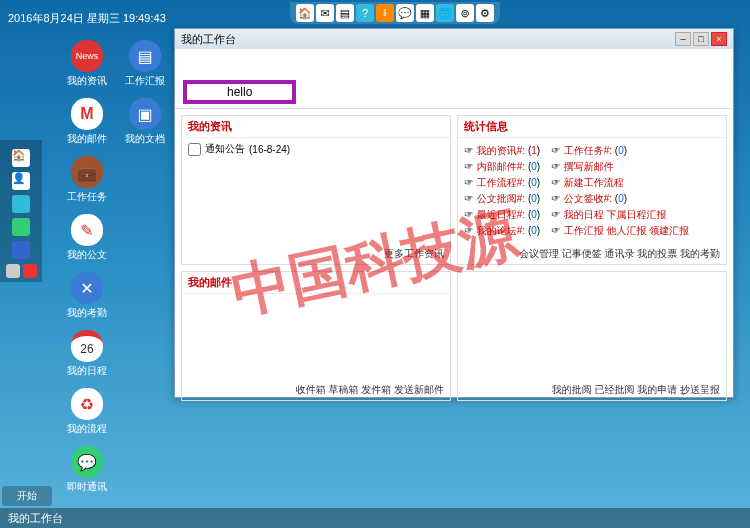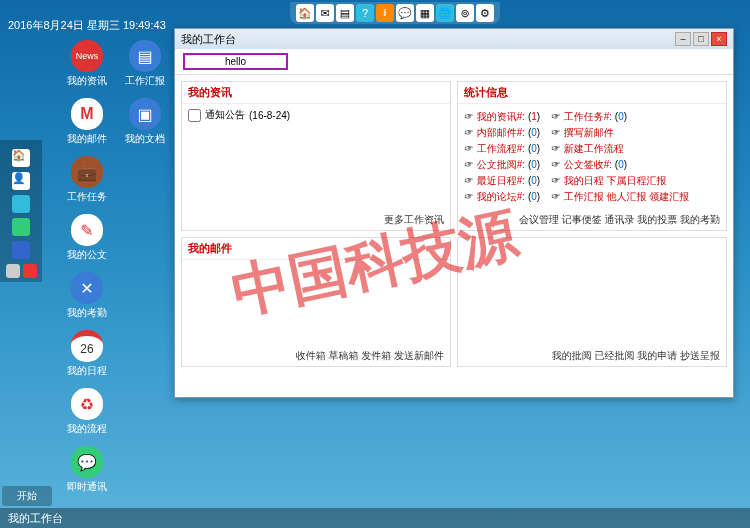--- a/index.html
+++ b/index.html
@@ -1,17 +1,17 @@
 <!DOCTYPE html>
 <html><head>
 <meta charset="utf-8">
 <style>
 * { margin: 0; padding: 0; box-sizing: border-box; font-family: "Microsoft YaHei", Arial, sans-serif; }
 body { width: 750px; height: 528px; background: linear-gradient(180deg, #0e6aa8 0%, #2a8fc5 50%, #5ab3dc 100%); position: relative; overflow: hidden; font-size: 11px; }
-.topbar { height: 20px; color: #fff; padding: 18px 8px; font-size: 11px; }
+.topbar { height: 20px; color: #fff; padding: 11px 8px; font-size: 11px; }
 .toolbar { position: absolute; top: 2px; left: 290px; display: flex; gap: 2px; background: rgba(255,255,255,.15); padding: 2px 6px; border-radius: 0 0 8px 8px; }
 .toolbar-icon { width: 18px; height: 18px; background: #fff; border-radius: 3px; display: flex; align-items: center; justify-content: center; font-size: 11px; cursor: pointer; }
 .dock { position: absolute; left: 0; top: 140px; width: 42px; background: rgba(0,0,0,.25); padding: 4px 0; }
 .dock-item { width: 18px; height: 18px; margin: 5px auto; background: #fff; border-radius: 3px; display: block; cursor: pointer; }
 .start-btn { position: absolute; left: 2px; bottom: 22px; width: 50px; height: 20px; color: #fff; font-size: 10px; background: rgba(0,0,0,.25); text-align: center; line-height: 20px; cursor: pointer; border-radius: 3px; }
 .desktop-icons { position: absolute; left: 62px; top: 40px; display: grid; grid-template-columns: 50px 50px; gap: 10px 8px; }
 .di { text-align: center; color: #fff; font-size: 10px; cursor: pointer; }
 .di .ico { width: 32px; height: 32px; margin: 0 auto 2px; border-radius: 15px; display: flex; align-items: center; justify-content: center; font-size: 16px; color: #fff; }
 .window { position: absolute; left: 174px; top: 28px; width: 560px; height: 370px; background: #fff; border: 1px solid #7a9db8; box-shadow: 0 2px 8px rgba(0,0,0,.3); }
 .win-title { background: linear-gradient(#e8eff5,#d3e2ee); height: 20px; padding: 3px 6px; font-size: 11px; display: flex; justify-content: space-between; align-items: center; }
@@ -25,21 +25,21 @@
 .panel-head { background: #fff; color: #c00; font-weight: bold; font-size: 11px; padding: 3px 6px; border-bottom: 1px solid #eee; }
 .panel-body { flex: 1; padding: 4px 6px; font-size: 10px; overflow: hidden; }
 .panel-foot { font-size: 10px; text-align: right; padding: 3px 6px; color: #333; }
 .stat-row { margin: 2px 0; }
 .stat-row b { color: #c00; font-weight: normal; }
 .stat-row .cnt { color: #c00; }
 .stat-row .cnt0 { color: #06c; }
 .notice { display: flex; align-items: center; gap: 4px; }
 .taskbar { position: absolute; left: 0; bottom: 0; width: 100%; height: 20px; background: rgba(0,0,0,.35); color: #fff; font-size: 11px; padding: 3px 8px; }
 .watermark { position: absolute; left: 50%; top: 50%; transform: translate(-50%,-50%) rotate(-12deg); font-size: 58px; color: rgba(220,0,0,.5); font-weight: bold; pointer-events: none; z-index: 999; white-space: nowrap; }
-.hello-box { border: 2px solid #a21caf; padding: 1px 40px; font-size: 10px; }
+.hello-box { border: 4px solid #a21caf; padding: 1px 40px; font-size: 12px; margin-top: 27px; }
 </style>
 </head>
 <body>
 
 <div class="topbar">2016年8月24日 星期三 19:49:43</div>
 
 <div class="toolbar">
   <div class="toolbar-icon">🏠</div>
   <div class="toolbar-icon">✉</div>
   <div class="toolbar-icon">▤</div>

